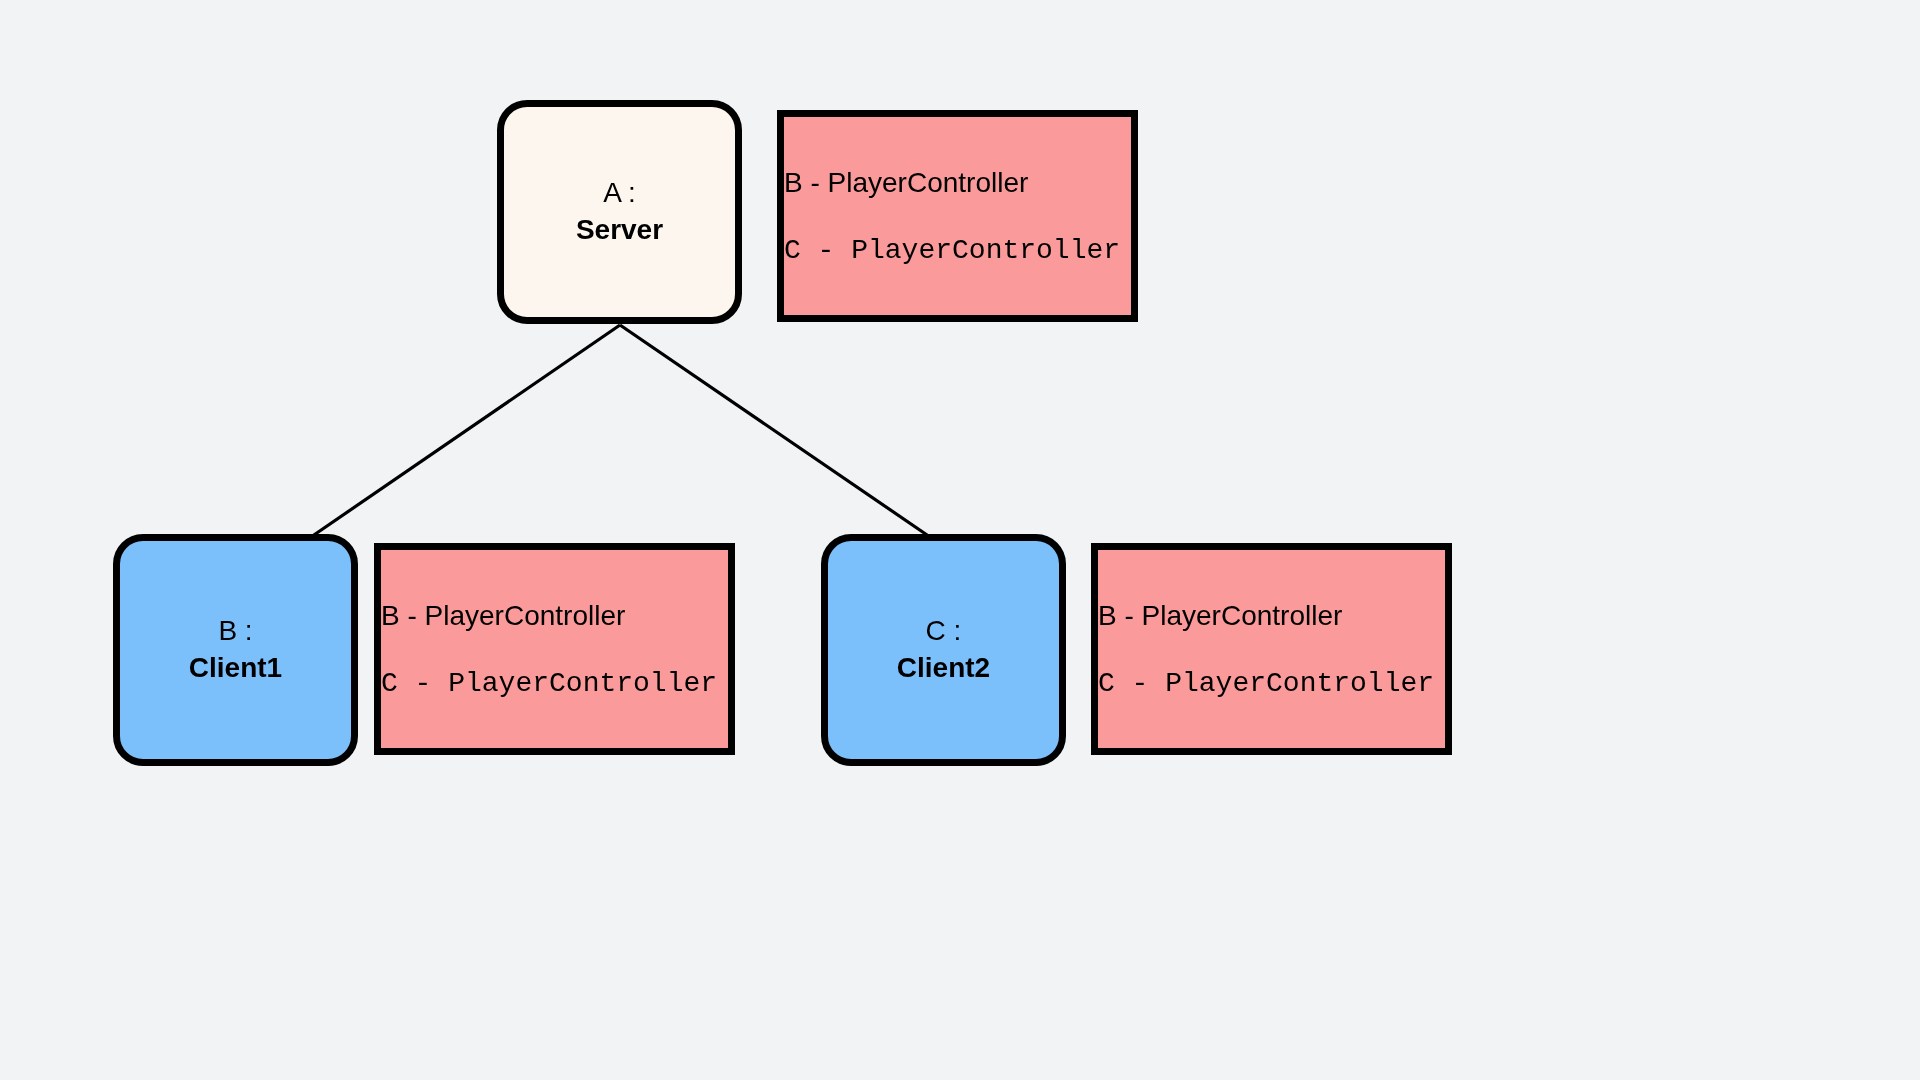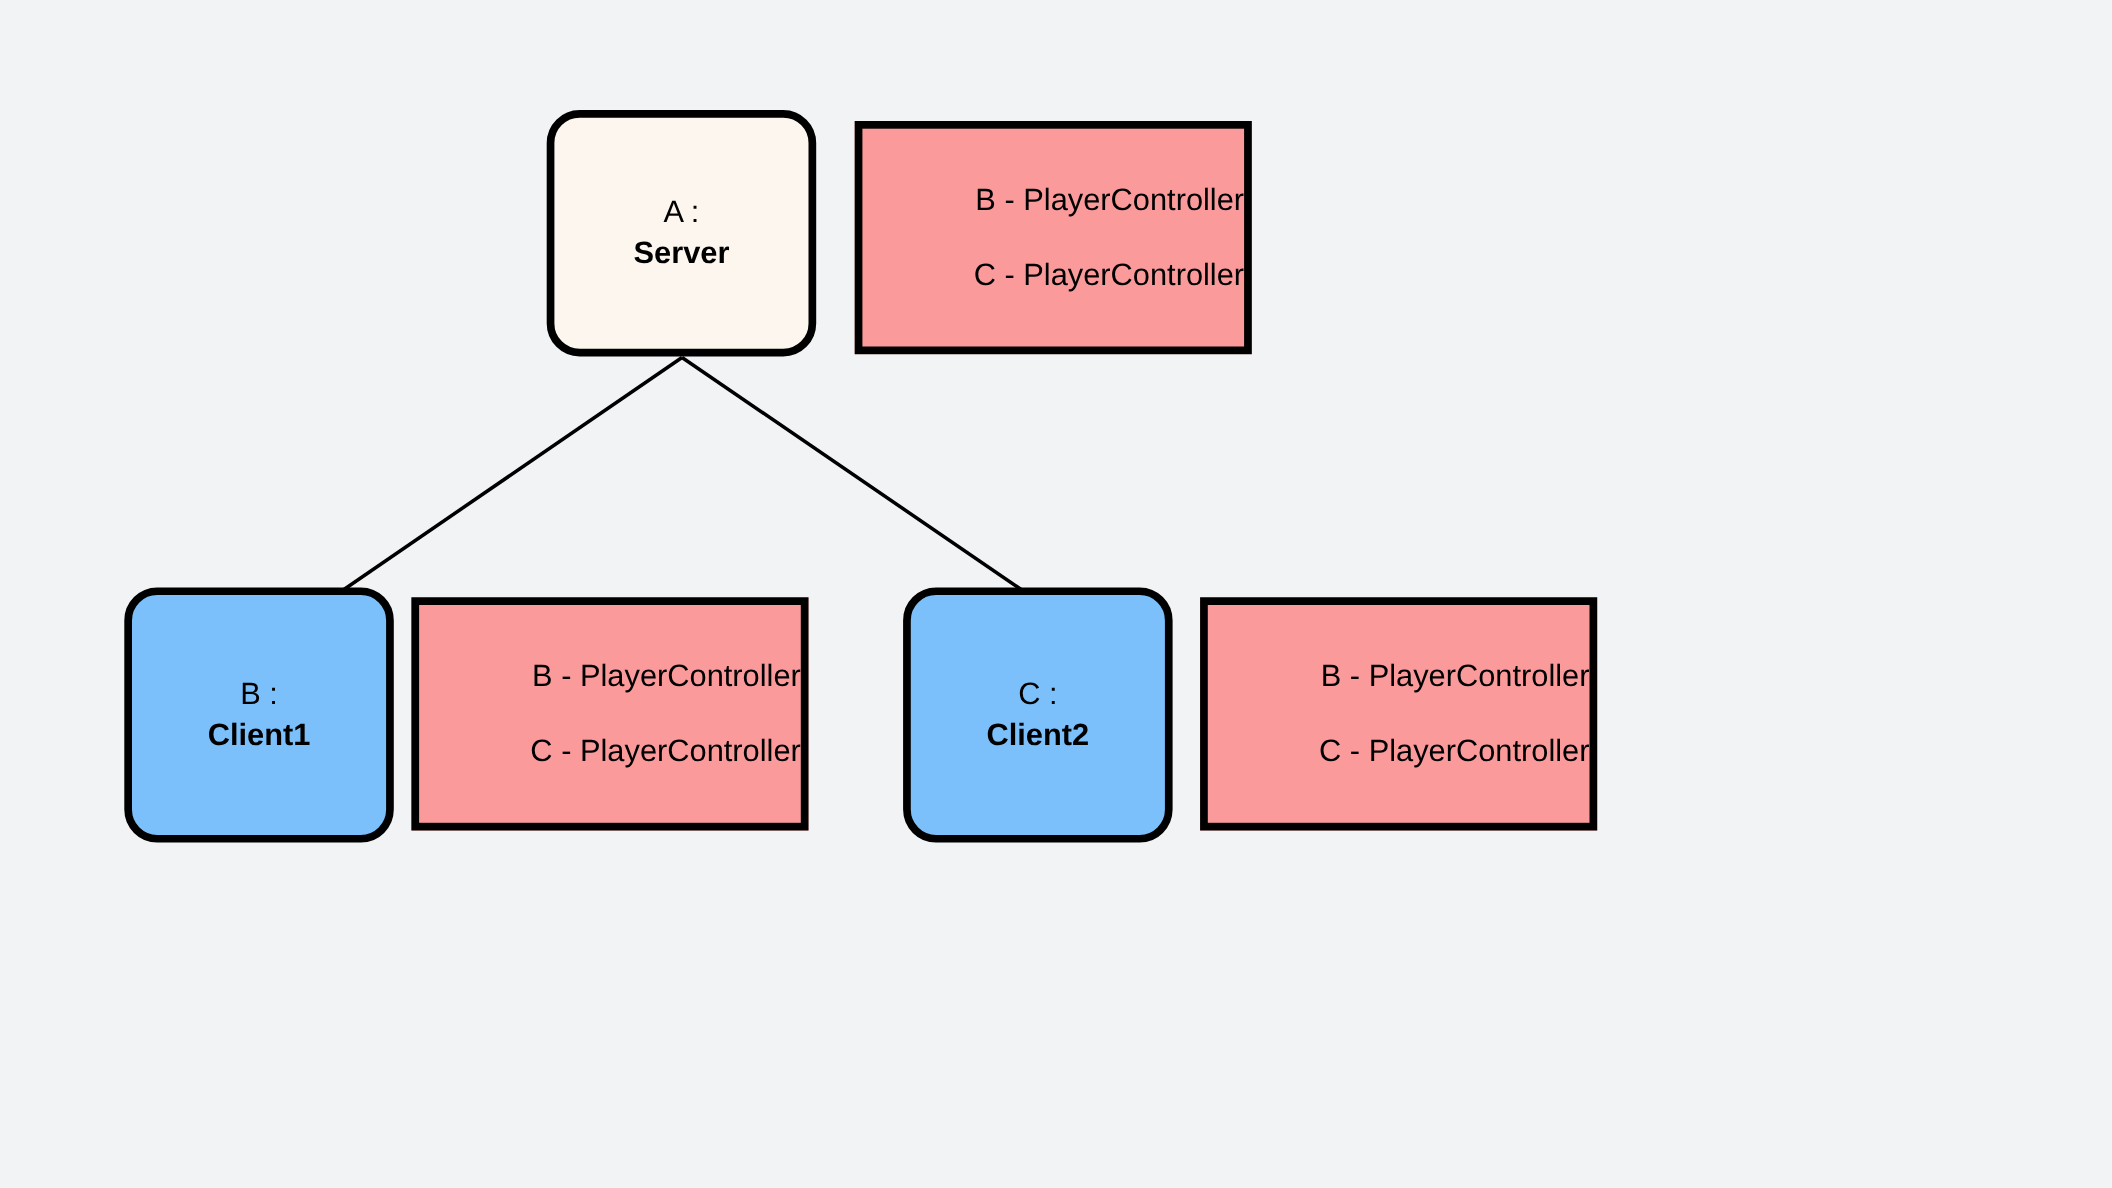--- a/index.html
+++ b/index.html
@@ -76,31 +76,32 @@
   
   .panel {
     position: absolute;
     z-index: 2;
     box-sizing: border-box;
     border: 7px solid #000000;
     border-radius: 0;
     background: #fb9a9a;
     display: flex;
     flex-direction: column;
-    align-items: flex-end;
+    align-items: flex-start;
     justify-content: center;
     color: #000000;
     font-size: 28px;
   }
   .panel .row {
     display: block;
     white-space: nowrap;
   }
   .panel .row + .row {
     margin-top: 36px;
+    font-family: Liberation Mono, monospace;
   }
 
   .panel-server {
     left: 777px;
     top: 110px;
     width: 361px;
     height: 212px;
   }
   .panel-client1 {
     left: 374px;

